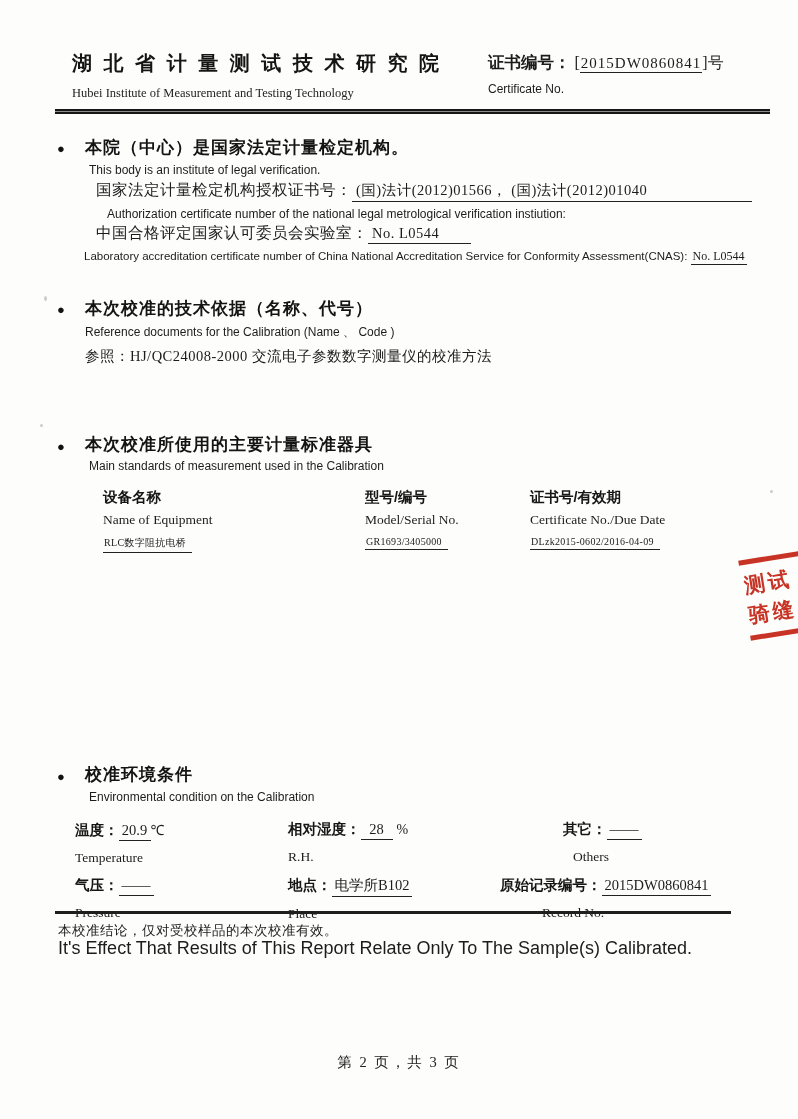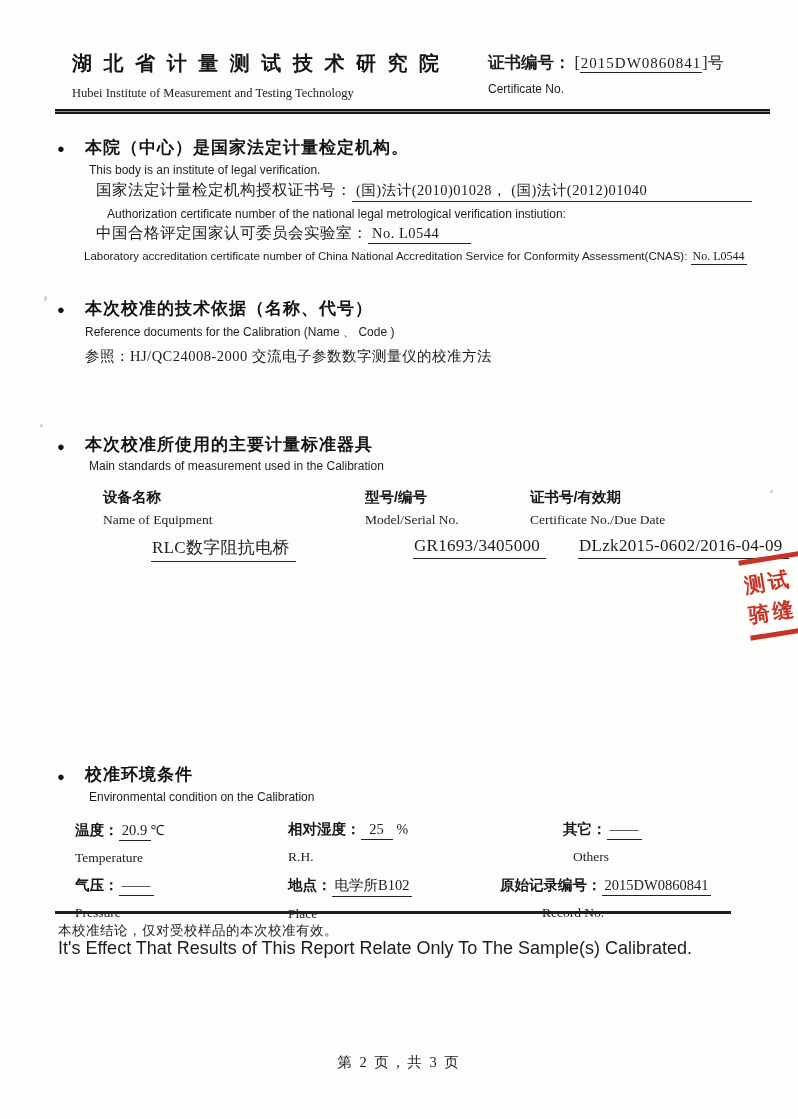--- a/index.html
+++ b/index.html
@@ -53,22 +53,22 @@
     border-bottom:1.5px solid #222;
     font-size:14.5px;letter-spacing:0.5px;
     padding:0 4px 1px 4px;display:inline-block;
   }
   .line{position:absolute;white-space:nowrap;}
   
   .std-col{position:absolute;}
   .std-cn{font-family:"Liberation Sans", sans-serif;font-size:14.5px;font-weight:600;color:#161616;}
   .std-en{font-size:13.5px;margin-top:5px;color:#1c1c1c;}
   .std-val{
-    display:inline-block;margin-top:8px;font-size:17px;letter-spacing:0.3px;
-    border-bottom:1.5px solid #222;padding:0 6px 2px 1px;margin-left:48px;
+    display:inline-block;margin-top:8px;font-size:10px;letter-spacing:0.3px;
+    border-bottom:1.5px solid #222;padding:0 6px 2px 1px;
   }
   
   .stamp{
     position:absolute;left:744px;top:553px;width:90px;
     transform:rotate(-9deg);
     border-top:5px solid rgba(199,52,38,0.85);
     border-bottom:5px solid rgba(199,52,38,0.85);
     padding:6px 0 4px 2px;
     color:rgba(203,48,34,0.9);
     font-family:"Liberation Sans", sans-serif;
@@ -115,21 +115,21 @@
       <span class="certno-bracket">[</span><span class="certno-value">2015DW0860841</span><span class="certno-bracket">]号</span>
     </div>
     <div class="certno-en">Certificate No.</div>
   </div>
   <div class="rule-thick"></div>
 
   <span class="bullet" style="top:142px;">●</span>
   <div class="h-cn" style="top:136px;">本院（中心）是国家法定计量检定机构。</div>
   <div class="h-en" style="left:89px;top:163px;">This body is an institute  of  legal  verification.</div>
   <div class="line" style="left:96px;top:180px;">
-    <span class="cn-label">国家法定计量检定机构授权证书号：</span><span class="u-val" style="width:392px;">(国)法计(2010)01028， (国)法计(2012)01040</span>
+    <span class="cn-label">国家法定计量检定机构授权证书号：</span><span class="u-val" style="width:392px;">(国)法计(2012)01566， (国)法计(2012)01040</span>
   </div>
   <div class="h-en" style="left:89px;top:207px;margin-left:18px;">Authorization certificate number of the national legal metrological verification instiution:</div>
   <div class="line" style="left:96px;top:223px;">
     <span class="cn-label">中国合格评定国家认可委员会实验室：</span><span class="u-val" style="min-width:95px;">No. L0544</span>
   </div>
   <div class="h-en" style="left:84px;top:249px;font-size:11.5px;">
     <span>Laboratory accreditation certificate number of China National Accreditation Service for Conformity Assessment(CNAS):</span>
     <span style="font-family:'Liberation Serif',serif;font-size:12px;border-bottom:1px solid #222;padding:0 2px 1px 2px;">No. L0544</span>
   </div>
 
@@ -166,21 +166,21 @@
   <span class="bullet" style="top:770px;">●</span>
   <div class="h-cn" style="top:763px;">校准环境条件</div>
   <div class="h-en" style="left:89px;top:790px;">Environmental condition on the Calibration</div>
 
   <div class="env">
     <div class="env-cell" style="left:75px;top:2px;">
       <span class="env-label">温度：</span><span class="env-val">20.9</span><span class="env-unit">℃</span>
       <div class="env-en">Temperature</div>
     </div>
     <div class="env-cell" style="left:288px;top:2px;">
-      <span class="env-label">相对湿度：</span><span class="env-val">25</span> <span class="env-unit">%</span>
+      <span class="env-label">相对湿度：</span><span class="env-val">28</span> <span class="env-unit">%</span>
       <div class="env-en">R.H.</div>
     </div>
     <div class="env-cell" style="left:563px;top:2px;">
       <span class="env-label">其它：</span><span class="env-val">——</span>
       <div class="env-en" style="margin-left:10px;">Others</div>
     </div>
     <div class="env-cell" style="left:75px;top:58px;">
       <span class="env-label">气压：</span><span class="env-val">——</span>
       <div class="env-en">Pressure</div>
     </div>

